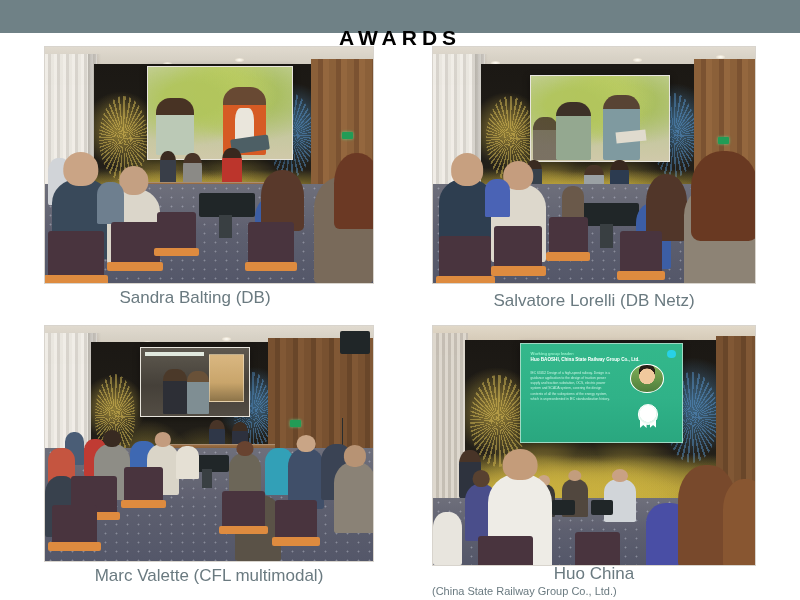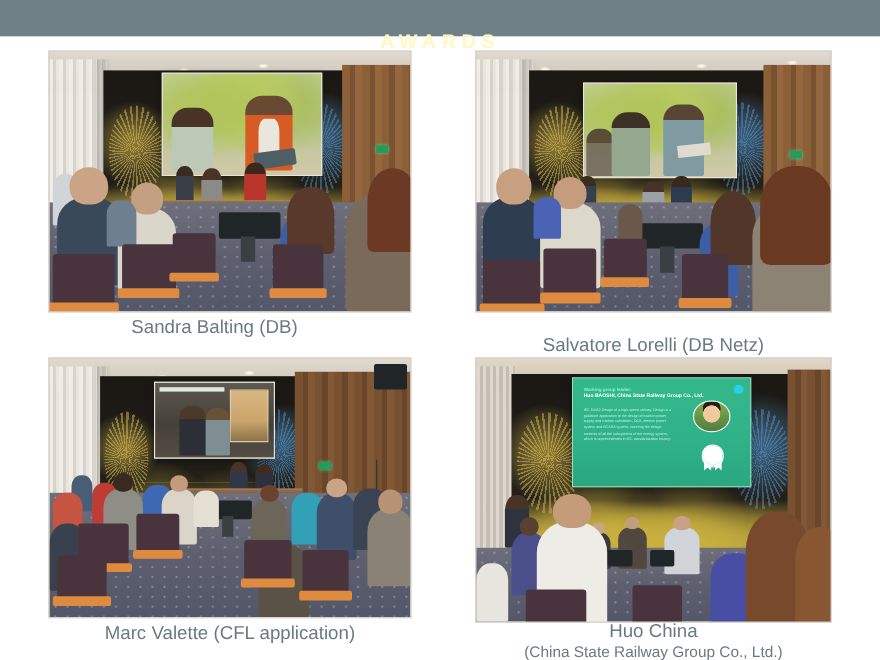--- a/index.html
+++ b/index.html
@@ -28,22 +28,22 @@
     left: 0;
     top: 0;
     width: 800px;
     height: 33px;
     background: #6f8186;
     display: flex;
     align-items: center;
     justify-content: center;
   }
   .header-title {
-    color: #fef9c3;
-    font-size: 18px;
+    color: #000000;
+    font-size: 21px;
     font-weight: bold;
     letter-spacing: 5px;
     line-height: 1;
     font-family: "Liberation Sans", sans-serif;
     margin-top: 42px;
   }
 
   
   .card {
     position: absolute;
@@ -59,36 +59,36 @@
     position: absolute;
     text-align: center;
     color: #6a7a80;
     font-family: "Liberation Sans", sans-serif;
     font-size: 17px;
     line-height: 1.15;
     white-space: nowrap;
   }
   .caption-sub {
     position: absolute;
-    text-align: center;
+    text-align: left;
     color: #6a7a80;
     font-family: "Liberation Sans", sans-serif;
-    font-size: 14px;
+    font-size: 11px;
     line-height: 1.1;
     white-space: nowrap;
   }
 
   
   #card-1 .photo-frame { left: 44px;  top: 46px;  width: 330px; height: 238px; }
   #card-2 .photo-frame { left: 432px; top: 46px;  width: 324px; height: 238px; }
   #card-3 .photo-frame { left: 44px;  top: 325px; width: 330px; height: 237px; }
   #card-4 .photo-frame { left: 432px; top: 325px; width: 324px; height: 241px; }
 
   #cap-1 { left: 30px;  top: 288px; width: 330px; }
-  #cap-2 { left: 420px; top: 304px; width: 348px; }
+  #cap-2 { left: 420px; top: 291px; width: 348px; }
   #cap-3 { left: 34px;  top: 566px; width: 350px; }
   #cap-4 { left: 432px; top: 564px; width: 324px; }
   #cap-4-sub { left: 432px; top: 585px; width: 324px; }
 
   
   .scene {
     position: absolute;
     inset: 0;
     filter: saturate(0.95) contrast(1.02);
   }
@@ -664,21 +664,21 @@
         <div class="person" style="left:0%;  top:64%; width:10%; height:26%; background:#39424f;"></div>
         <div class="person" style="left:58%; top:72%; width:14%; height:28%; background:#5b5348;"></div>
 
         <div class="chair" style="left:8%;  top:64%; width:14%; height:16%;"></div>
         <div class="chair" style="left:24%; top:60%; width:12%; height:15%;"></div>
         <div class="chair" style="left:2%;  top:76%; width:14%; height:17%;"></div>
         <div class="chair" style="left:54%; top:70%; width:13%; height:16%;"></div>
         <div class="chair" style="left:70%; top:74%; width:13%; height:17%;"></div>
       </div>
     </div>
-    <div class="caption" id="cap-3">Marc Valette (CFL application)</div>
+    <div class="caption" id="cap-3">Marc Valette (CFL multimodal)</div>
   </div>
 
   <div class="card" id="card-4">
     <div class="photo-frame">
       <div class="scene">
         <div class="ceiling" style="height:12%; background:linear-gradient(180deg,#e0d6c6 0%,#c9bba6 100%);"></div>
         <div class="drape" style="width:11%; background:repeating-linear-gradient(90deg,#dcd6cc 0px,#dcd6cc 3px,#c3bcb1 3px,#c3bcb1 6px);"></div>
         <div class="mural" style="left:10%; top:6%; width:80%; height:66%;">
           <div class="mural-sun-left"></div>
           <div class="mural-sun-right"></div>

